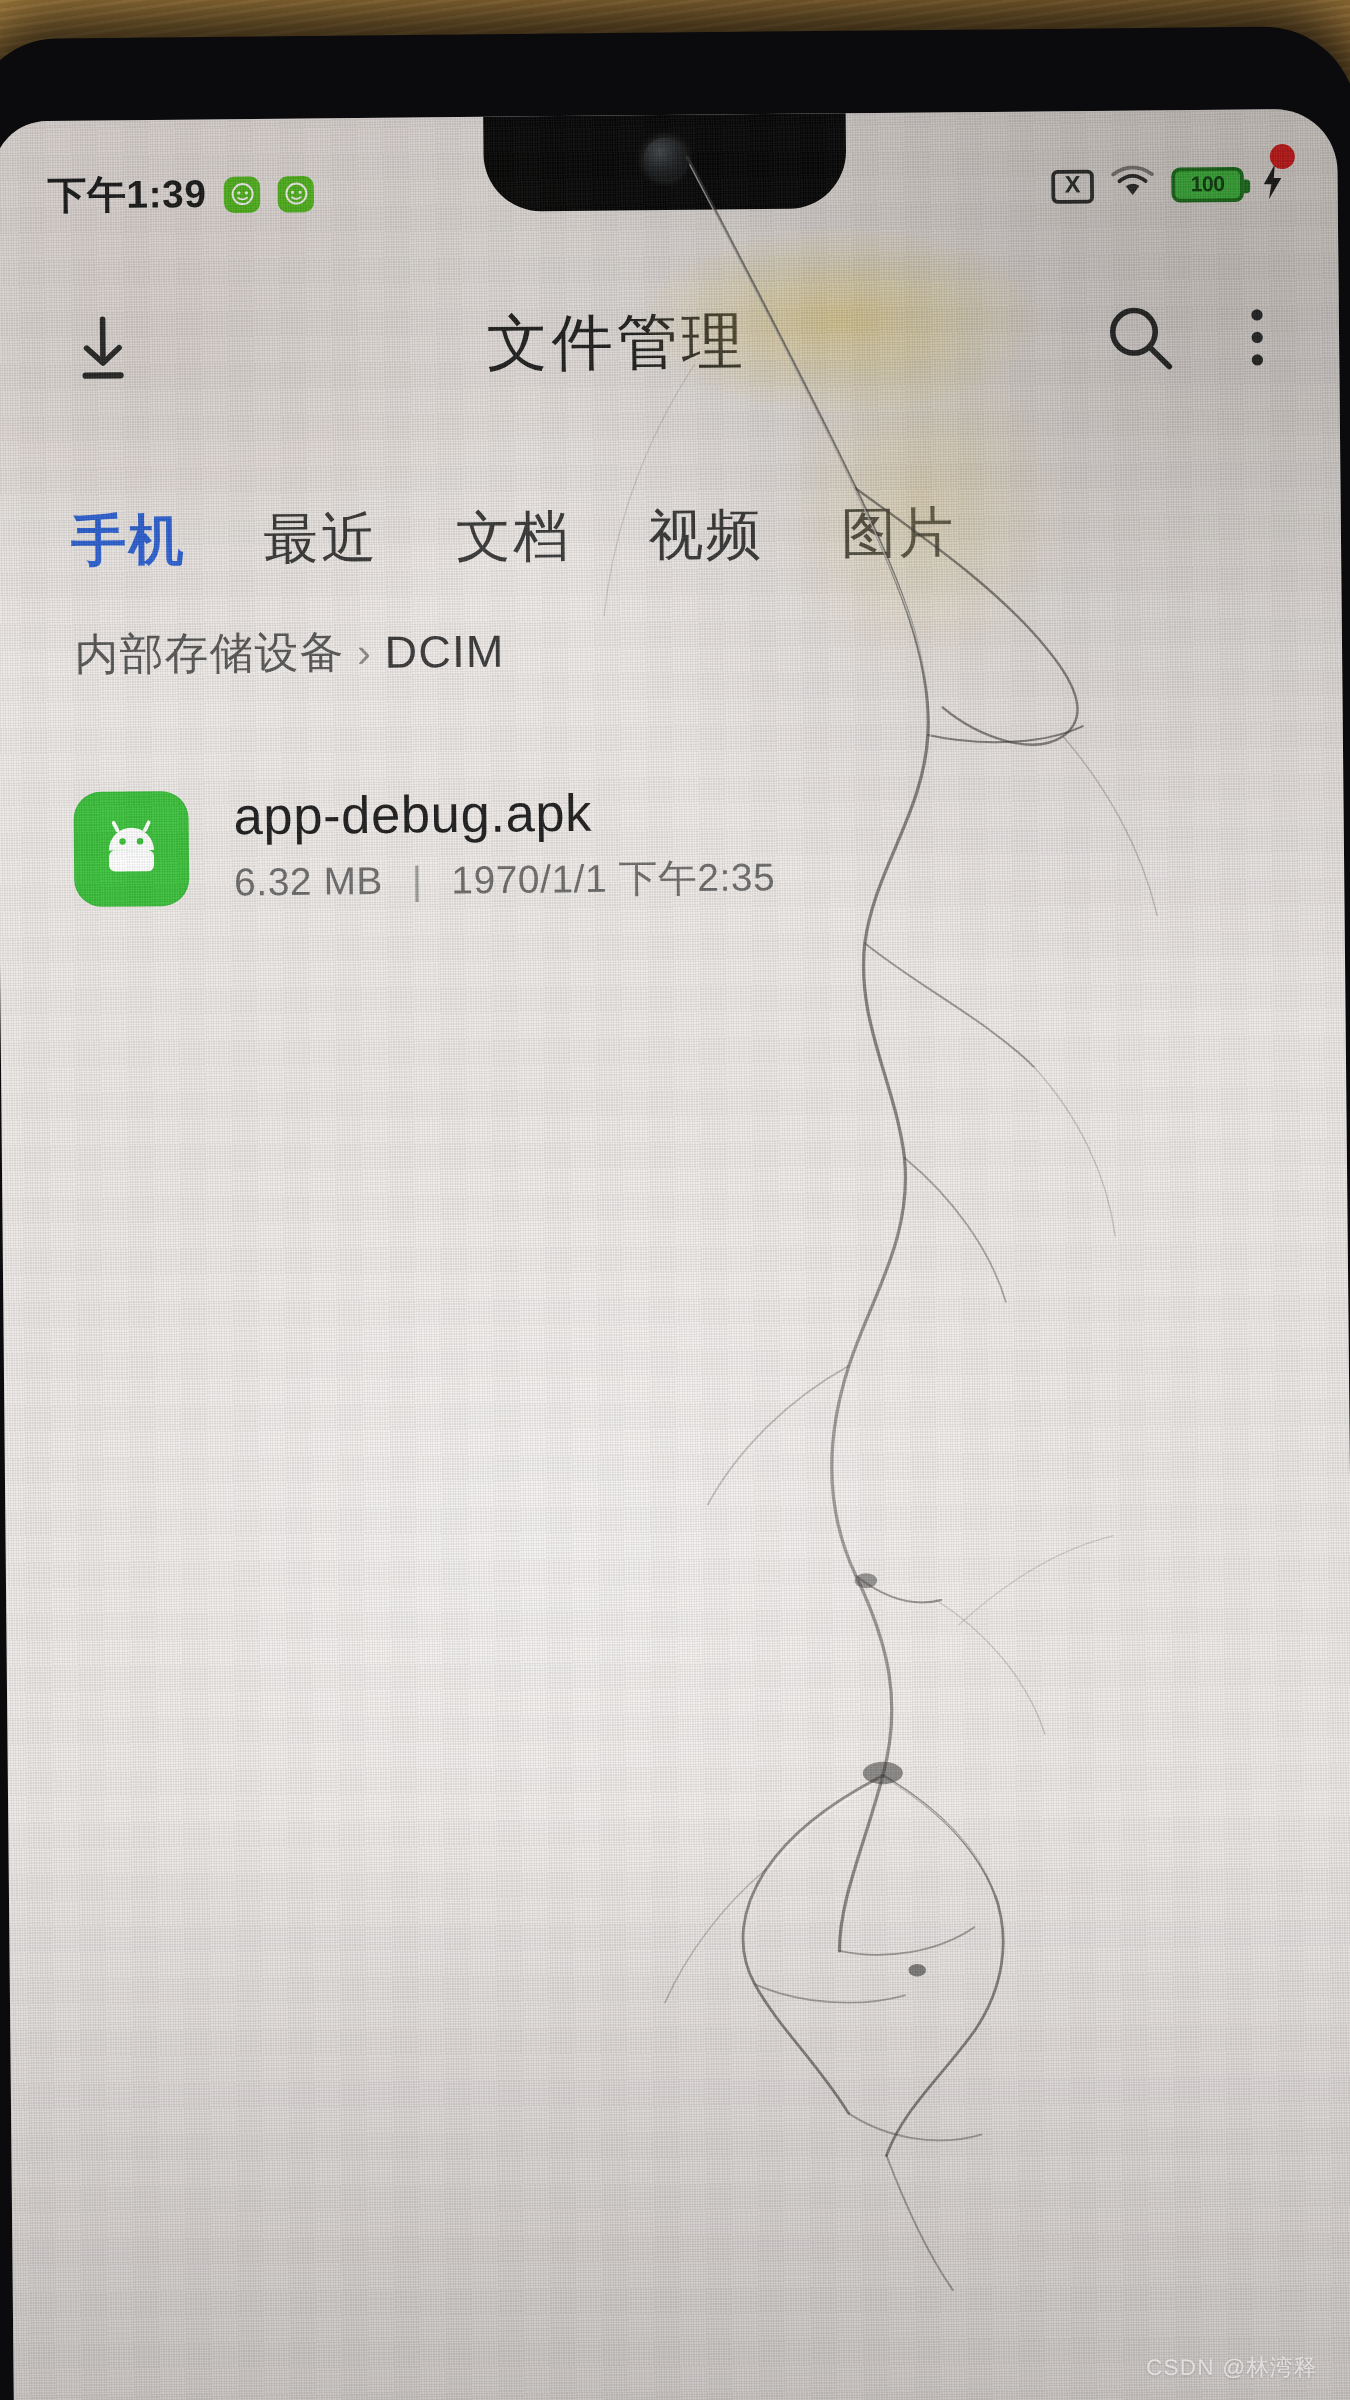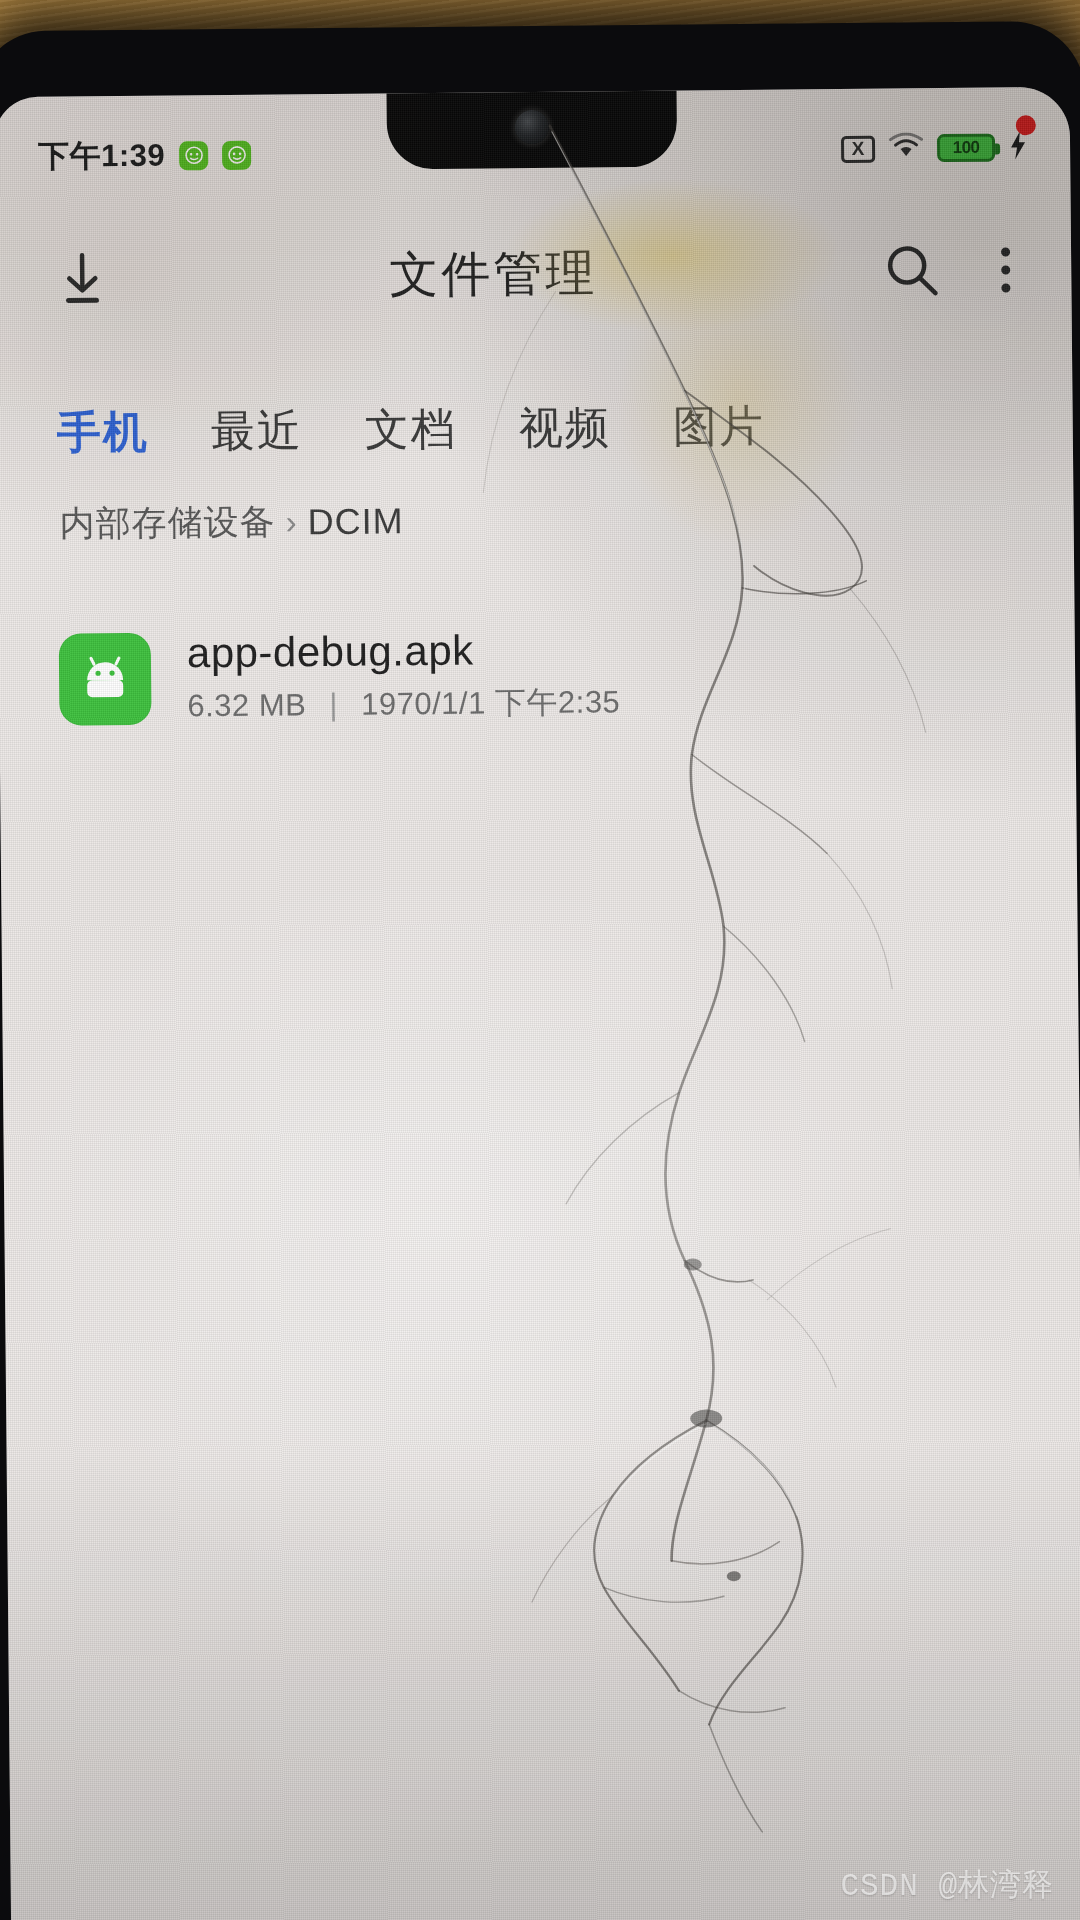--- a/index.html
+++ b/index.html
@@ -336,26 +336,25 @@
       radial-gradient(ellipse 240px 110px at 63% 9%, rgba(230,205,105,.55) 0%, rgba(230,205,105,0) 70%),
       radial-gradient(ellipse 170px 200px at 69% 17%, rgba(226,203,120,.32) 0%, rgba(226,203,120,0) 72%);
   }
 
   
   .watermark{
     position:absolute;
     right:26px;
     bottom:14px;
     z-index:40;
-    font-size:31px;
+    font-size:18px;
     color:rgba(255,255,255,.62);
     letter-spacing:1px;
     text-shadow: 0 1px 2px rgba(0,0,0,.18);
     white-space:nowrap;
-    font-family:Liberation Mono, monospace;
   }
 </style>
 </head>
 <body>
 
 <div id="photo">
 
   <div class="phone-body">
 
     <div class="screen">

